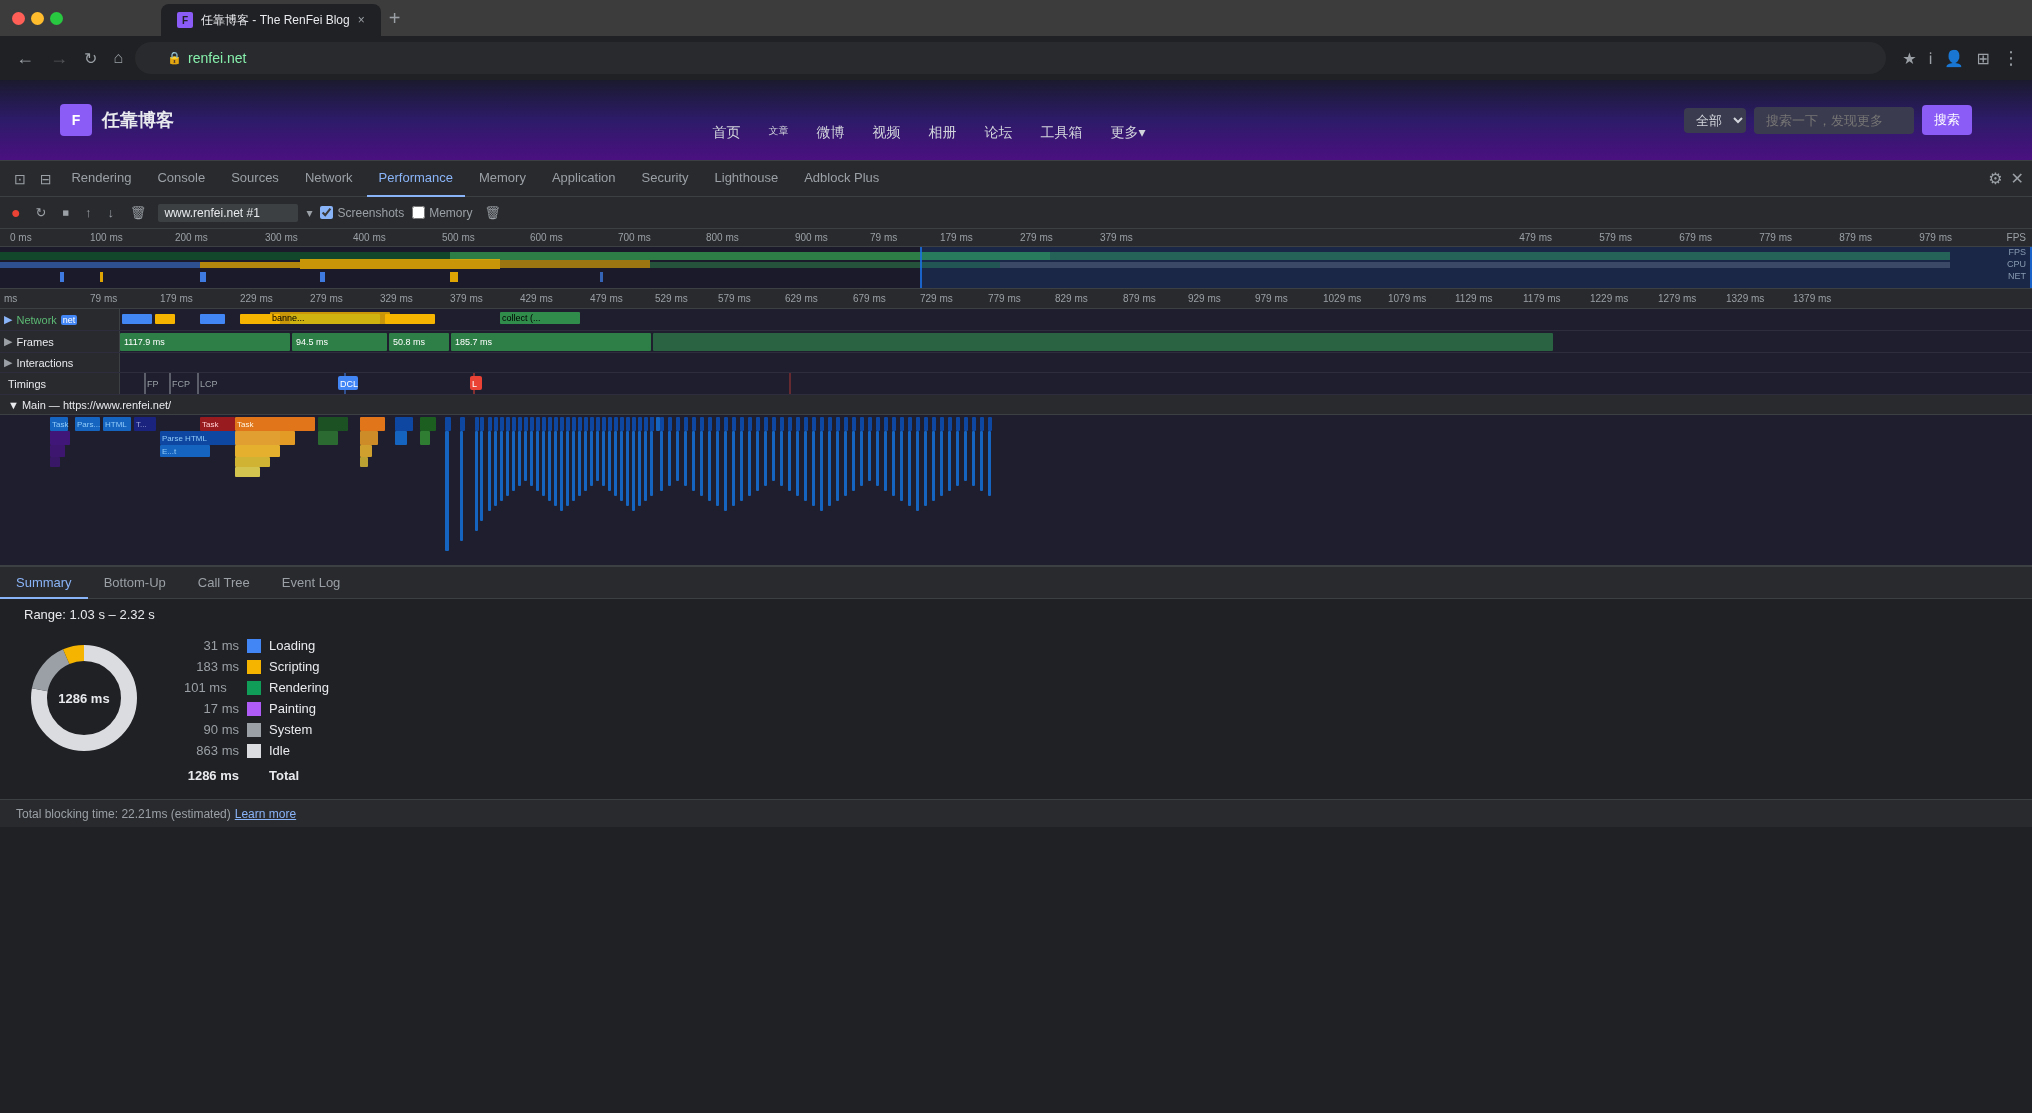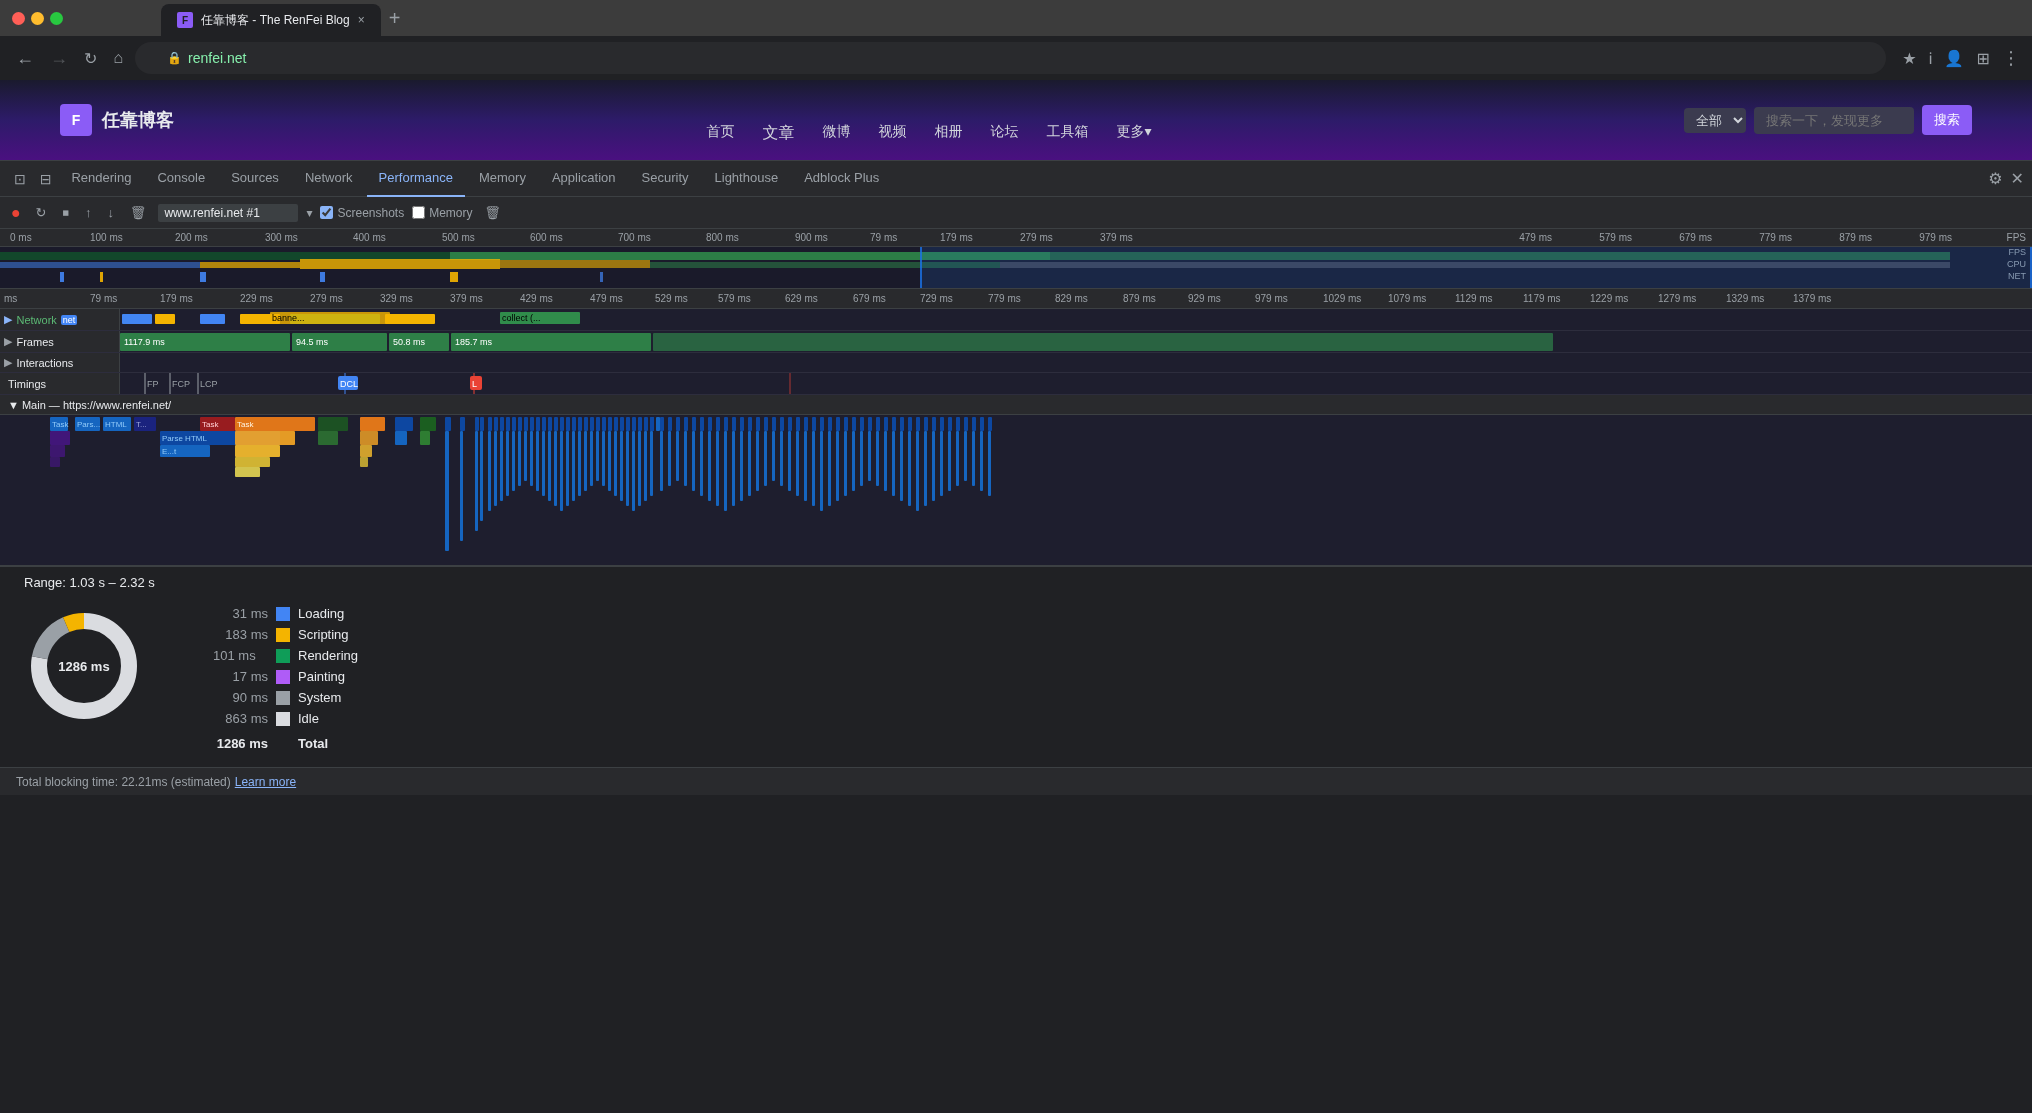--- a/index.html
+++ b/index.html
@@ -52,21 +52,21 @@
     .track { height: 20px; display: flex; align-items: center; border-bottom: 1px solid #2d2d3d; position: relative; }
     .track-label { min-width: 120px; padding: 0 8px; font-size: 11px; color: #9aa0a6; background: #292a2d; height: 100%; display: flex; align-items: center; border-right: 1px solid #3c4043; flex-shrink: 0; }
 
     
     .bottom-panel { background: #202124; border-top: 1px solid #3c4043; }
     .bottom-tabs { display: flex; border-bottom: 1px solid #3c4043; background: #292a2d; height: 32px; }
     .bottom-tab { padding: 0 16px; height: 32px; display: flex; align-items: center; font-size: 13px; color: #9aa0a6; cursor: pointer; border-bottom: 2px solid transparent; }
     .bottom-tab.active { color: #8ab4f8; border-bottom: 2px solid #8ab4f8; }
 
     
-    .legend { display: flex; flex-direction: column; gap: 6px; font-size: 13px; color: #e8eaed; margin-left: 29px; }
+    .legend { display: flex; flex-direction: column; gap: 6px; font-size: 13px; color: #e8eaed; }
     .legend-row { display: flex; align-items: center; gap: 8px; }
     .legend-ms { min-width: 55px; text-align: right; color: #9aa0a6; }
 
     
     .status-bar { background: #292a2d; height: 28px; display: flex; align-items: center; padding: 0 16px; font-size: 12px; color: #9aa0a6; border-top: 1px solid #3c4043; }
     .status-link { color: #8ab4f8; text-decoration: underline; cursor: pointer; margin-left: 4px; }
 
     
     ::-webkit-scrollbar { width: 6px; height: 6px; }
     ::-webkit-scrollbar-track { background: #292a2d; }
@@ -112,21 +112,21 @@
     </div>
   </div>
 
   <div class="website-header" style="height:80px;">
     <div class="site-logo">
       <div class="logo-icon">F</div>
       <span style="font-size:18px; font-weight:bold; color:#e8eaed;">任靠博客</span>
     </div>
     <nav class="site-nav">
       <span style="color:#d1d5db; font-size:14px;">首页</span>
-      <span style="color:#d1d5db; font-size:16px;">文章</span>
+      <span style="color:#d1d5db; font-size:10px;">文章</span>
       <span style="color:#d1d5db; font-size:14px;">微博</span>
       <span style="color:#d1d5db; font-size:14px;">视频</span>
       <span style="color:#d1d5db; font-size:14px;">相册</span>
       <span style="color:#d1d5db; font-size:14px;">论坛</span>
       <span style="color:#d1d5db; font-size:14px;">工具箱</span>
       <span style="color:#d1d5db; font-size:14px;">更多▾</span>
     </nav>
     <div class="site-search">
       <select class="search-select">
         <option>全部</option>
@@ -549,20 +549,26 @@
           <rect x="988" y="2" width="4" height="14" fill="#0d47a1" rx="1"></rect>
           <rect x="988" y="16" width="3" height="65" fill="#1565c0" rx="1"></rect>
 
           <rect x="650" y="2" width="4" height="14" fill="#0d47a1" rx="1"></rect>
           <rect x="656" y="2" width="4" height="14" fill="#1565c0" rx="1"></rect>
         </svg>
       </div>
     </div>
 
     <div class="bottom-panel">
+      <div class="bottom-tabs">
+        <div class="bottom-tab active">Summary</div>
+        <div class="bottom-tab">Bottom-Up</div>
+        <div class="bottom-tab">Call Tree</div>
+        <div class="bottom-tab">Event Log</div>
+      </div>
       <div style="font-size: 13px; color: rgb(232, 234, 237); padding: 8px 24px 0px; background: rgb(32, 33, 36);">Range: 1.03 s – 2.32 s</div>
         <div style="padding:16px 24px; display:flex; gap:40px; align-items:flex-start;">
 
         <div style="position:relative; width:120px; height:120px; flex-shrink:0;">
           <svg width="120" height="120" viewBox="0 0 120 120">
 
             <circle cx="60" cy="60" r="45" fill="none" stroke="#dadce0" stroke-width="16" stroke-dasharray="220 360" stroke-dashoffset="0" transform="rotate(-90 60 60)"></circle>
             <circle cx="60" cy="60" r="45" fill="none" stroke="#9aa0a6" stroke-width="16" stroke-dasharray="44 360" stroke-dashoffset="-220" transform="rotate(-90 60 60)"></circle>
             <circle cx="60" cy="60" r="45" fill="none" stroke="#f4b400" stroke-width="16" stroke-dasharray="51 360" stroke-dashoffset="-264" transform="rotate(-90 60 60)"></circle>
             <circle cx="60" cy="60" r="45" fill="none" stroke="#0f9d58" stroke-width="16" stroke-dasharray="28 360" stroke-dashoffset="-315" transform="rotate(-90 60 60)"></circle>

